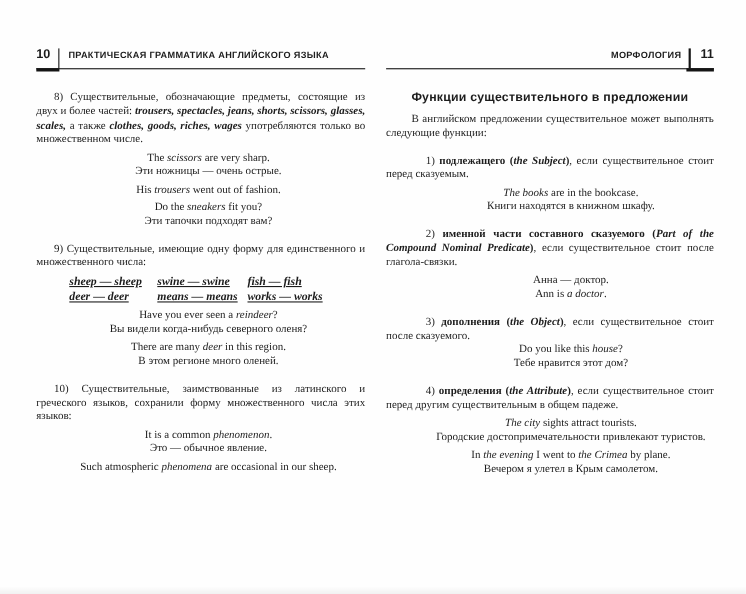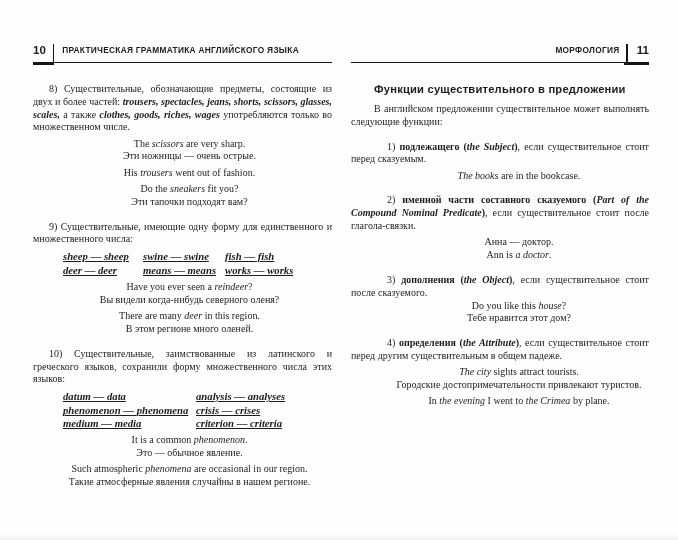--- a/index.html
+++ b/index.html
@@ -103,68 +103,61 @@
         </div>
         <div class="example">
           <div class="exline"><span>Have you ever seen a </span><span class="s-i">reindeer</span><span>?</span></div>
           <div class="exline"><span>Вы видели когда-нибудь северного оленя?</span></div>
         </div>
         <div class="example">
           <div class="exline"><span>There are many </span><span class="s-i">deer</span><span> in this region.</span></div>
           <div class="exline"><span>В этом регионе много оленей.</span></div>
         </div>
         <div class="para gap"><span>10) Существительные, заимствованные из латинского и греческого языков, сохранили форму множественного числа этих языков:</span></div>
-        <div class="pairs cols2">
-          <span class="pair">datum — data</span>
-          <span class="pair">analysis — analyses</span>
-          <span class="pair">phenomenon — phenomena</span>
-          <span class="pair">crisis — crises</span>
-          <span class="pair">medium — media</span>
-          <span class="pair">criterion — criteria</span>
-        </div>
         <div class="example">
           <div class="exline"><span>It is a common </span><span class="s-i">phenomenon</span><span>.</span></div>
           <div class="exline"><span>Это — обычное явление.</span></div>
         </div>
         <div class="example">
-          <div class="exline"><span>Such atmospheric </span><span class="s-i">phenomena</span><span> are occasional in our region.</span></div>
-          <div class="exline"><span>Такие атмосферные явления случайны в нашем регионе.</span></div>
+          <div class="exline"><span>Such atmospheric </span><span class="s-i">phenomena</span><span> are occasional in our sheep.</span></div>
         </div>
       </div>
   </div>
 
   <div class="page" id="page-right">
     <div class="pghead r">
       <span class="title">МОРФОЛОГИЯ</span>
       <span class="vdiv"></span>
       <span class="num">11</span>
       <span class="numline"></span>
     </div>
     <div class="content">
         <div class="h3">Функции существительного в предложении</div>
         <div class="para"><span>В английском предложении существительное может выполнять следующие функции:</span></div>
         <div class="para gap"><span>1) </span><span class="s-b">подлежащего (</span><span class="s-bi">the Subject</span><span class="s-b">)</span><span>, если существительное стоит перед сказуемым.</span></div>
         <div class="example">
           <div class="exline"><span class="s-i">The books</span><span> are in the bookcase.</span></div>
+          <div class="exline"><span>Книги находятся в книжном шкафу.</span></div>
         </div>
         <div class="para gap"><span>2) </span><span class="s-b">именной части составного сказуемого (</span><span class="s-bi">Part of the Compound Nominal Predicate</span><span class="s-b">)</span><span>, если существительное стоит после глагола-связки.</span></div>
         <div class="example">
           <div class="exline"><span>Анна — доктор.</span></div>
           <div class="exline"><span>Ann is </span><span class="s-i">a doctor</span><span>.</span></div>
         </div>
         <div class="para gap"><span>3) </span><span class="s-b">дополнения (</span><span class="s-bi">the Object</span><span class="s-b">)</span><span>, если существительное стоит после сказуемого.</span></div>
         <div class="example tight">
           <div class="exline"><span>Do you like this </span><span class="s-i">house</span><span>?</span></div>
           <div class="exline"><span>Тебе нравится этот дом?</span></div>
         </div>
         <div class="para gap"><span>4) </span><span class="s-b">определения (</span><span class="s-bi">the Attribute</span><span class="s-b">)</span><span>, если существительное стоит перед другим существительным в общем падеже.</span></div>
         <div class="example">
           <div class="exline"><span class="s-i">The city</span><span> sights attract tourists.</span></div>
           <div class="exline"><span>Городские достопримечательности привлекают туристов.</span></div>
         </div>
         <div class="example">
           <div class="exline"><span>In </span><span class="s-i">the evening</span><span> I went to </span><span class="s-i">the Crimea</span><span> by plane.</span></div>
+          <div class="exline"><span>Вечером я улетел в Крым самолетом.</span></div>
         </div>
       </div>
   </div>
 
   <div class="scan-shadow"></div>
 </div>
 
 </body></html>

